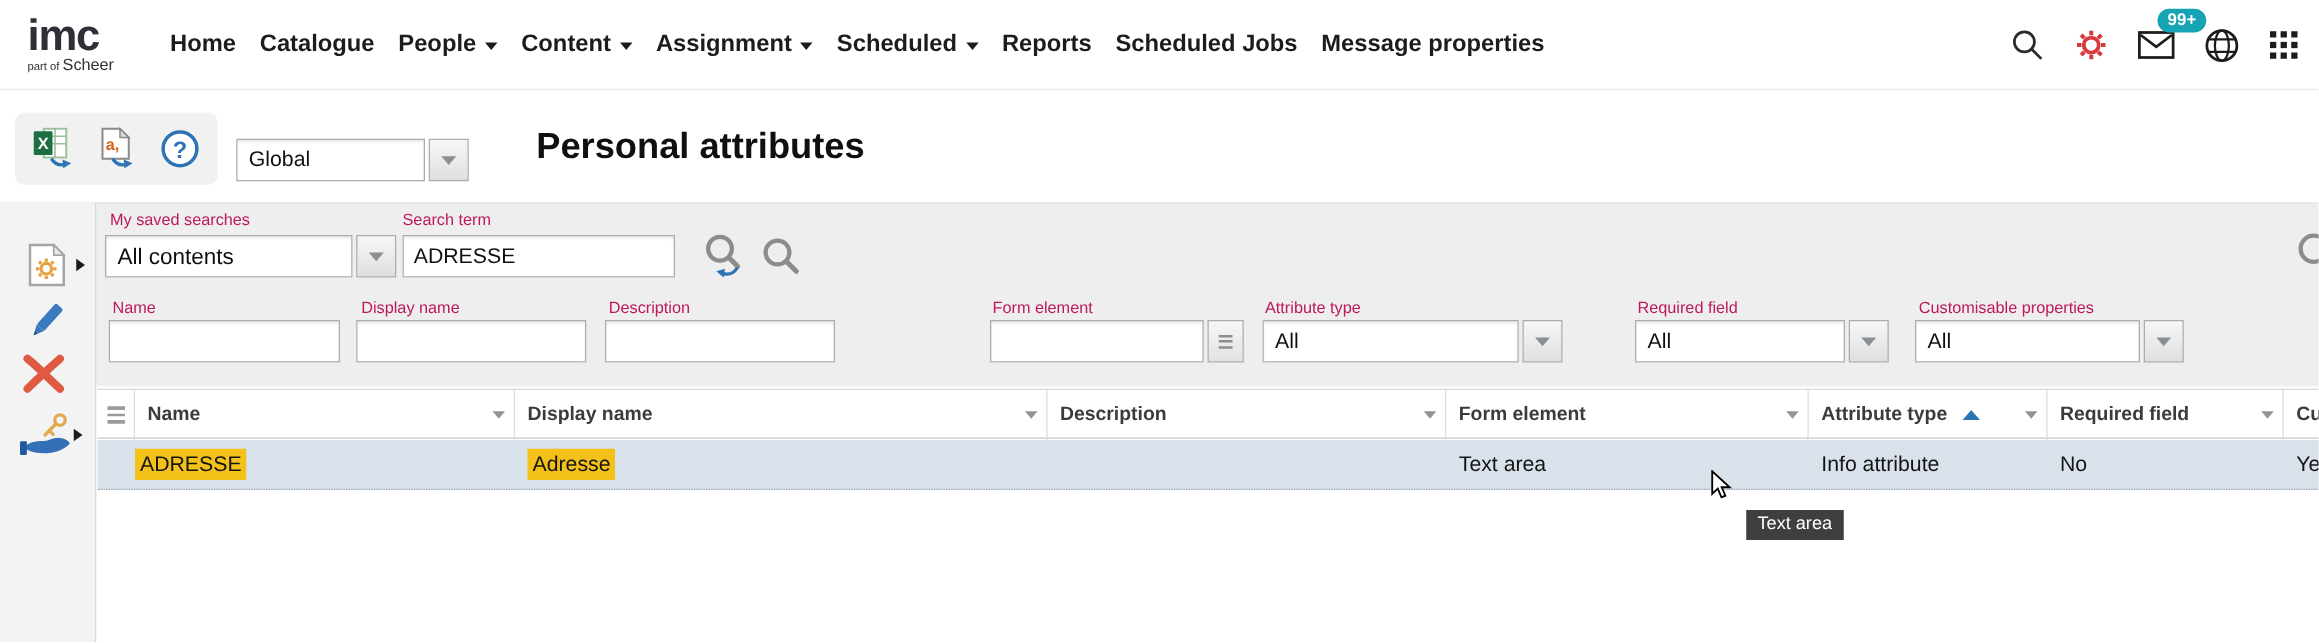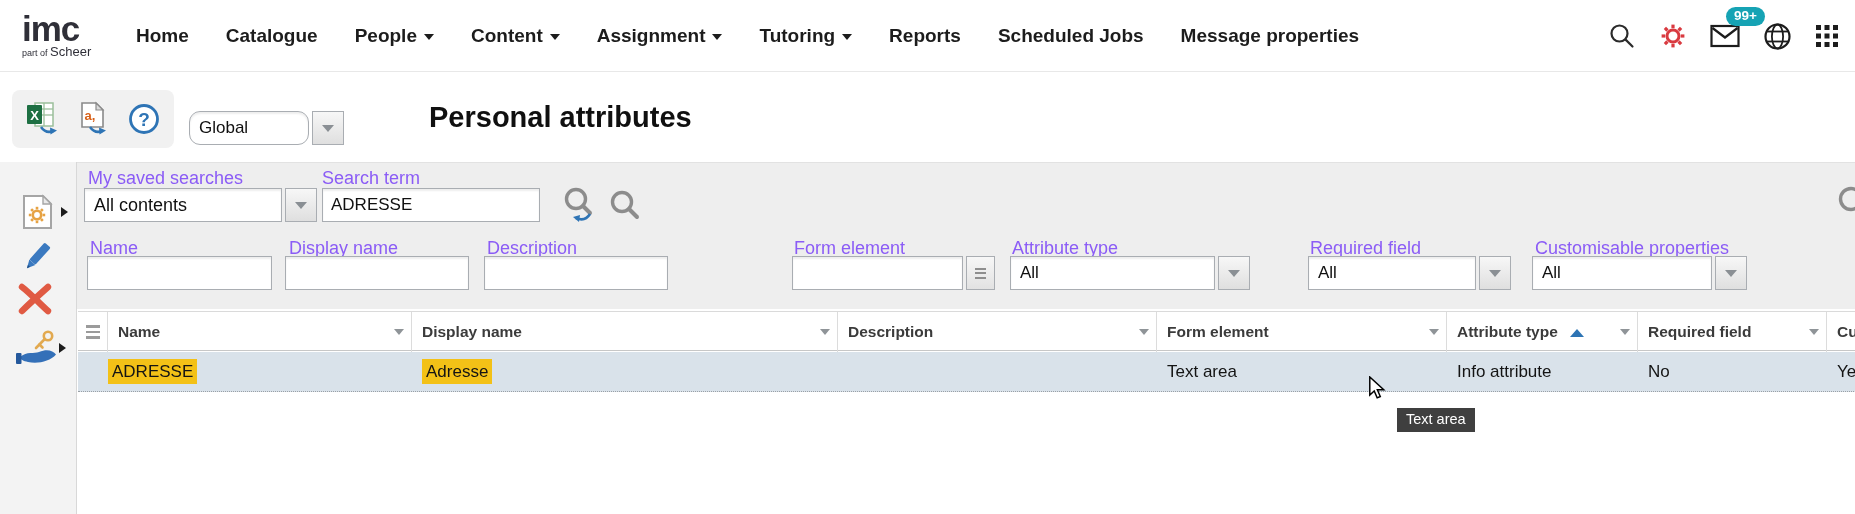--- a/index.html
+++ b/index.html
@@ -7,21 +7,21 @@
     font-family:"Liberation Sans", sans-serif; }
   #screen { position:relative; width:1855px; height:514px; background:#fff; overflow:hidden; }
 
   
   .nav { position:absolute; left:0; top:0; width:100%; height:72px; background:#fff;
     border-bottom:1px solid #e8e8e8; display:flex; align-items:center; }
   .logo { margin-left:22px; width:86px; line-height:1; cursor:pointer; }
   .logo-main { font-size:35px; font-weight:700; color:#2f2f38; letter-spacing:-1px; line-height:0.9; }
   .logo-sub { font-size:9px; color:#2f2f38; margin-top:1px; white-space:nowrap; }
   .logo-sub b { font-size:13px; font-weight:400; }
-  .nav-menu { display:flex; margin-left:28px; gap:37px; align-items:center; }
+  .nav-menu { display:flex; margin-left:28px; gap:19px; align-items:center; }
   .nav-item { font-size:19px; font-weight:600; color:#1c1c1c; white-space:nowrap;
     display:flex; align-items:center; gap:7px; cursor:pointer; }
   .caret { width:0; height:0; border-left:5.5px solid transparent; border-right:5.5px solid transparent;
     border-top:6.5px solid #1c1c1c; margin-top:3px; }
   .nav-icons { position:absolute; right:16px; top:0; height:72px; display:flex; align-items:center; gap:23px; }
   .nav-ico { cursor:pointer; display:flex; align-items:center; }
   .mail-wrap { position:relative; }
   .badge { position:absolute; top:-17px; right:-25px; background:#16a3b4; color:#fff;
     font-size:13.5px; font-weight:700; border-radius:11px; padding:2px 8px 3px; line-height:1; }
 
@@ -35,21 +35,21 @@
   .sel { position:absolute; height:34px; display:flex; }
   .sel-box { height:34px; background:#fff; border:1px solid #a9adb2; display:flex; align-items:center;
     padding-left:9px; font-size:17px; color:#101010; box-shadow:inset 0 2px 2px rgba(0,0,0,0.07); }
   .sel-btn { width:32px; height:34px; margin-left:3px; border:1px solid #a9adb2;
     background:linear-gradient(#f7f7f7,#dfdfdf); display:flex; align-items:center; justify-content:center; cursor:pointer; }
   .sel-btn::after { content:""; width:0; height:0; border-left:6px solid transparent;
     border-right:6px solid transparent; border-top:7px solid #8a8f94; }
   .tinput { position:absolute; height:34px; border:1px solid #a9adb2; background:#fff;
     box-shadow:inset 0 2px 2px rgba(0,0,0,0.07); font-size:17px; padding:0 8px;
     font-family:inherit; color:#101010; }
-  .flabel { position:absolute; font-size:18px; color:#8b5cf6; white-space:nowrap; }
+  .flabel { position:absolute; font-size:13px; color:#be185d; white-space:nowrap; }
 
   
   .filter-panel { position:absolute; left:0; top:162px; width:1855px; height:147px;
     background:#eeeeee; border-top:1px solid #e2e2e2; }
   .sidebar { position:absolute; left:0; top:162px; width:77px; height:352px;
     background:#f3f3f3; border-right:1px solid #d8d8d8; }
   .side-ico { position:absolute; cursor:pointer; display:flex; }
   .tri-right { position:absolute; width:0; height:0; border-top:5px solid transparent;
     border-bottom:5px solid transparent; border-left:7px solid #1c1c1c; cursor:pointer; }
 
@@ -100,21 +100,21 @@
         </div>
       <div class="nav-item">
           <span>Content</span>
           <span class="caret"></span>
         </div>
       <div class="nav-item">
           <span>Assignment</span>
           <span class="caret"></span>
         </div>
       <div class="nav-item">
-          <span>Tutoring</span>
+          <span>Scheduled</span>
           <span class="caret"></span>
         </div>
       <div class="nav-item">
           <span>Reports</span>
         </div>
       <div class="nav-item">
           <span>Scheduled Jobs</span>
         </div>
       <div class="nav-item">
           <span>Message properties</span>
@@ -195,21 +195,21 @@
     </span>
     <span class="tool-ico">
       <svg width="34" height="34" viewBox="0 0 34 34">
         <circle cx="17" cy="17" r="13.5" fill="#fff" stroke="#2e74b5" stroke-width="2.8"></circle>
         <text x="17" y="24" font-size="19" font-weight="bold" fill="#2e74b5" text-anchor="middle" font-family="Liberation Sans, sans-serif">?</text>
       </svg>
     </span>
   </div>
 
   <div class="sel" style="left:189px; top:111px;">
-    <div class="sel-box" style="width:120px;border-radius:11px;">Global</div>
+    <div class="sel-box" style="width:151px;">Global</div>
     <div class="sel-btn"></div>
   </div>
 
   <div class="page-title">Personal attributes</div>
 
   <div class="filter-panel"></div>
   <div class="sidebar"></div>
 
   <span class="side-ico" style="left:22px; top:194px;">
     <svg width="32" height="36" viewBox="0 0 32 36">

